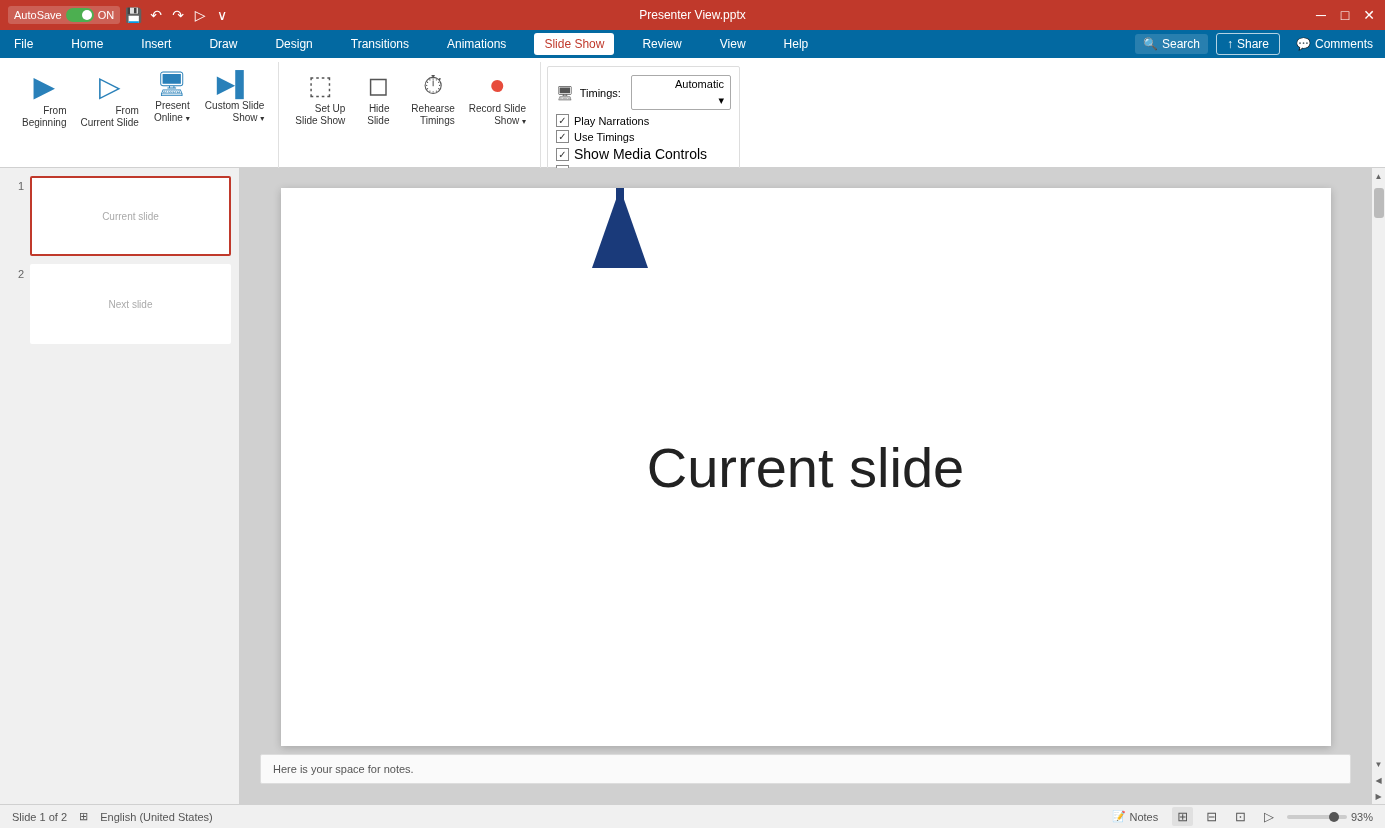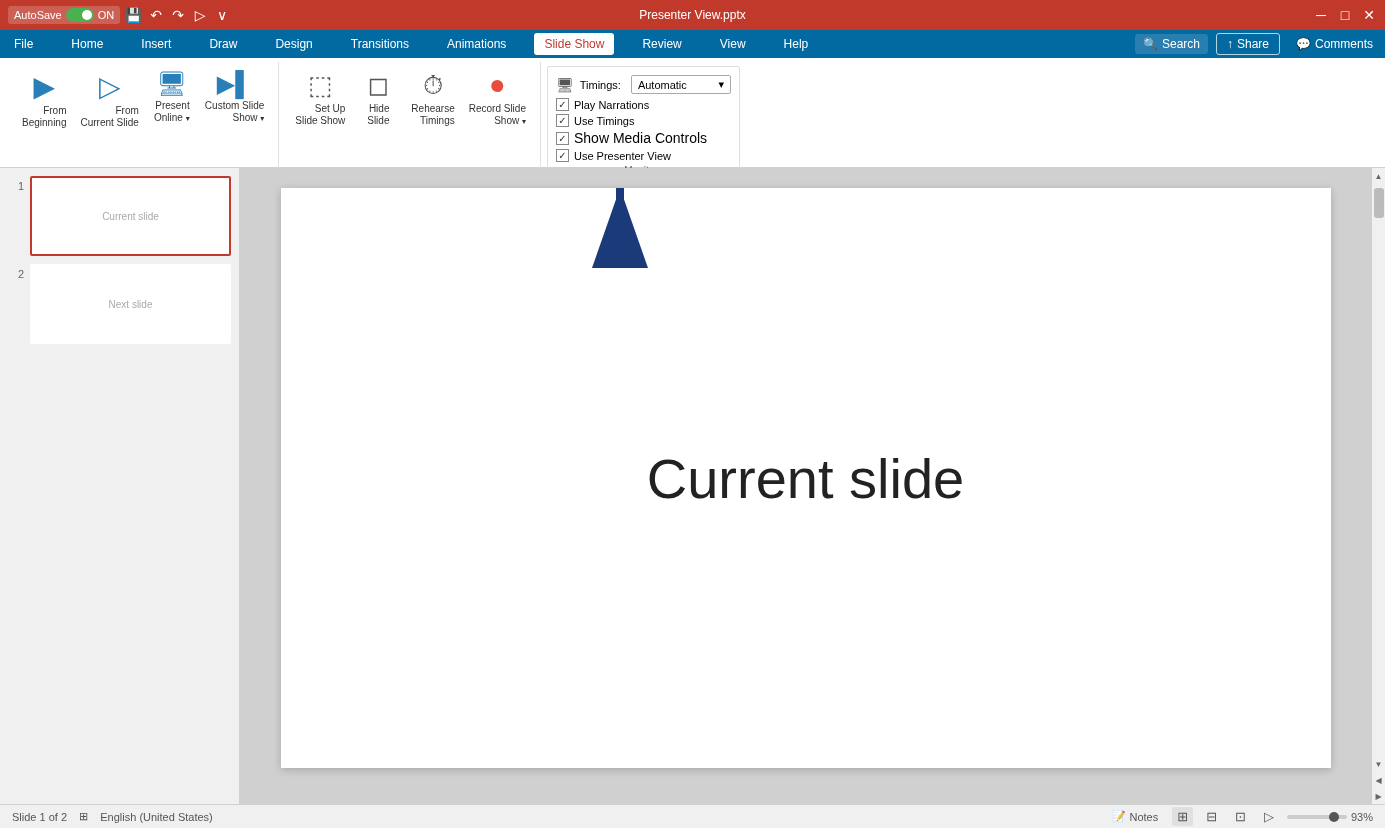--- a/index.html
+++ b/index.html
@@ -335,21 +335,21 @@
           <div class="label">Record Slide<br>Show <span style="font-size:8px;">▾</span></div>
         </div>
       </div>
       <div class="ribbon-group-label">Set Up</div>
     </div>
 
     <div class="ribbon-group" style="border: 1px solid #ddd; padding: 8px; margin: 4px; border-radius: 2px;">
       <div class="monitor-row" style="margin-bottom:4px;">
         <span style="font-size:14px; color:#555;">🖥</span>
         <span style="font-size:11px; margin-right:4px;">Timings:</span>
-        <div class="monitor-dropdown" style="display:flex; align-items:flex-end; gap:4px; border:1px solid #aaa; padding:2px 6px; font-size:11px; min-width:100px; cursor:pointer;">
+        <div class="monitor-dropdown" style="display:flex; align-items:flex-end; gap:4px; border:1px solid #aaa; padding:2px 6px; font-size:11px; min-width:100px; cursor:pointer;flex-direction:column;">
           <span>Automatic</span>
           <span style="margin-left:auto;">▾</span>
         </div>
       </div>
       <div class="checkbox-row" style="margin-bottom:3px;">
         <div class="checkbox checked">✓</div>
         <span style="font-size:11px;">Play Narrations</span>
       </div>
       <div class="checkbox-row" style="margin-bottom:3px;">
         <div class="checkbox checked">✓</div>
@@ -396,20 +396,23 @@
           </marker>
         </defs>
         <line x1="40" y1="95" x2="40" y2="20" stroke="#1a3a7a" stroke-width="8" marker-end="url(#arrowhead)"></line>
       </svg>
     </div>
 
     <div class="slide-canvas">
       <div class="slide-title-text">Current slide</div>
     </div>
 
+    <div class="notes-area" style="width:100%; margin-top:8px; background:#fafafa; border:1px solid #ddd; padding:6px 12px; font-size:11px; color:#555; border-radius:2px;">
+      <span>Here is your space for notes.</span>
+    </div>
   </div>
 
   <div class="scroll-bar-right">
     <div class="scroll-arrow">▲</div>
     <div style="flex:1; position:relative; width:100%;">
       <div class="scroll-thumb"></div>
     </div>
     <div class="scroll-arrow">▼</div>
     <div class="scroll-arrow" style="font-size:8px;">◀</div>
     <div class="scroll-arrow" style="font-size:8px;">▶</div>

